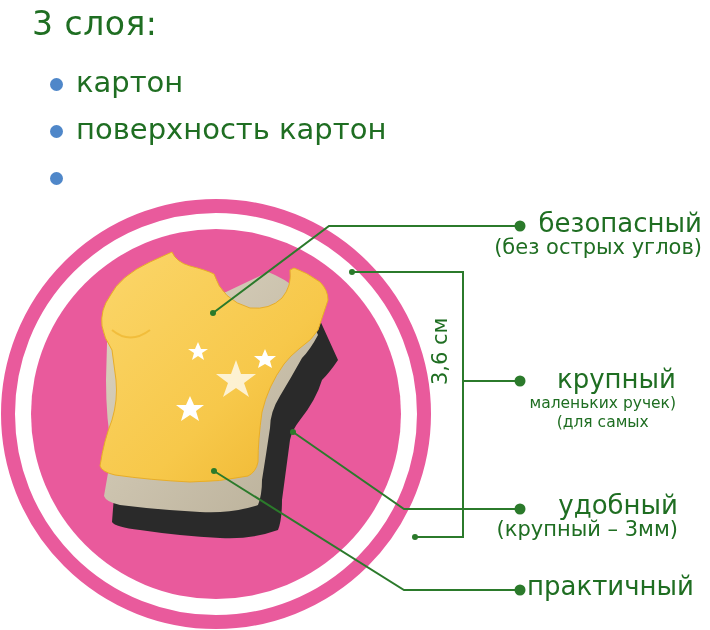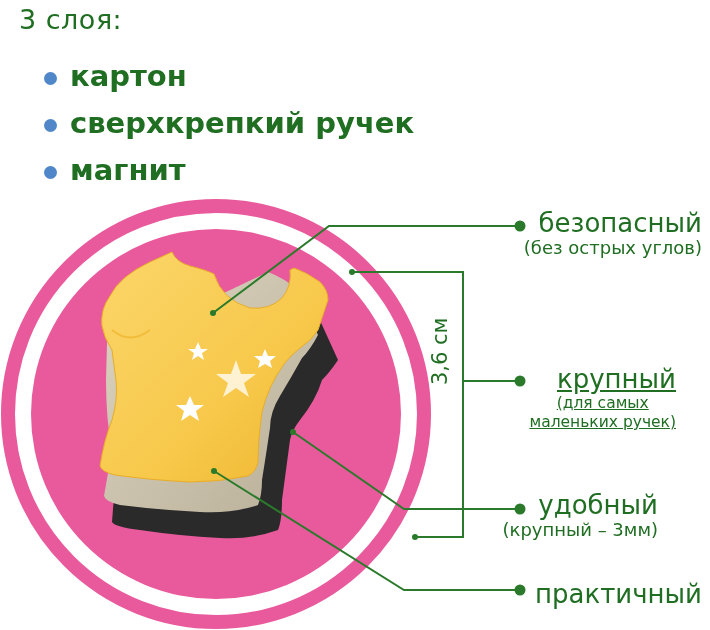--- a/index.html
+++ b/index.html
@@ -1,35 +1,35 @@
 <!DOCTYPE html>
 <html><head>
 <meta charset="utf-8">
 <style>
   html,body{margin:0;padding:0;background:#ffffff;}
   body{width:710px;height:630px;position:relative;overflow:hidden;font-family:"DejaVu Sans","Liberation Sans",sans-serif;color:#1f6e22;}
-  .title{position:absolute;left:19px;top:4px;font-size:27px;letter-spacing:0.5px;color:#1f6e22;}
-  .bullets{position:absolute;left:30px;top:46px;margin:10px;padding:0;list-style:none;font-weight:bold;}
+  .title{position:absolute;left:32px;top:4px;font-size:33px;letter-spacing:0.5px;color:#1f6e22;}
+  .bullets{position:absolute;left:30px;top:46px;margin:16px;padding:0;list-style:none;}
   .bullets li{position:relative;height:47px;line-height:40px;font-size:29px;padding-left:30px;color:#1f6e22;}
   .bullets li .dot{position:absolute;left:4px;top:16px;width:13px;height:13px;border-radius:50%;background:#4f87c9;}
   svg.art{position:absolute;left:0;top:0;}
   .feat{position:absolute;text-align:right;color:#1f6e22;}
   .feat .main{font-size:26px;line-height:30px;white-space:nowrap;}
-  .feat .sub{font-size:18px;line-height:19px;white-space:nowrap;}
+  .feat .sub{font-size:21px;line-height:19px;white-space:nowrap;}
   .feat .sub2{font-size:15.5px;line-height:19px;text-align:center;}
   .dim{position:absolute;left:428px;top:385px;transform:rotate(-90deg);transform-origin:left top;font-size:21px;color:#1f6e22;white-space:nowrap;}
 </style>
 </head>
 <body>
 
 <div class="title">3 слоя:</div>
 <ul class="bullets">
   <li><span class="dot"></span><span>картон</span></li>
-  <li><span class="dot"></span><span>сверхкрепкий ручек</span></li>
-  <li><span class="dot"></span><span>магнит</span></li>
+  <li><span class="dot"></span><span>поверхность картон</span></li>
+  <li><span class="dot"></span></li>
 </ul>
 
 <svg class="art" width="710" height="630" viewBox="0 0 710 630">
   <defs>
     <linearGradient id="yel" x1="0" y1="0" x2="1" y2="1">
       <stop offset="0" stop-color="#fbd66a"></stop>
       <stop offset="0.6" stop-color="#f7c84a"></stop>
       <stop offset="1" stop-color="#eeb52e"></stop>
     </linearGradient>
     <linearGradient id="beige" x1="0" y1="0" x2="1" y2="1">
@@ -81,26 +81,26 @@
   </g>
 </svg>
 
 <div class="dim">3,6 см</div>
 
 <div class="feat" style="right:8px;top:208px;">
   <div class="main">безопасный</div>
   <div class="sub">(без острых углов)</div>
 </div>
 
-<div class="feat" style="right:34px;top:364px;text-decoration:underline;">
+<div class="feat" style="right:34px;top:364px;">
   <div class="main">крупный</div>
+  <div class="sub2">маленьких ручек)</div>
   <div class="sub2">(для самых</div>
-  <div class="sub2">маленьких ручек)</div>
 </div>
 
-<div class="feat" style="right:52px;top:490px;">
+<div class="feat" style="right:32px;top:490px;">
   <div class="main">удобный</div>
   <div class="sub">(крупный – 3мм)</div>
 </div>
 
-<div class="feat" style="right:8px;top:571px;margin-top:8px;">
+<div class="feat" style="right:16px;top:571px;">
   <div class="main">практичный</div>
 </div>
 
 </body></html>

